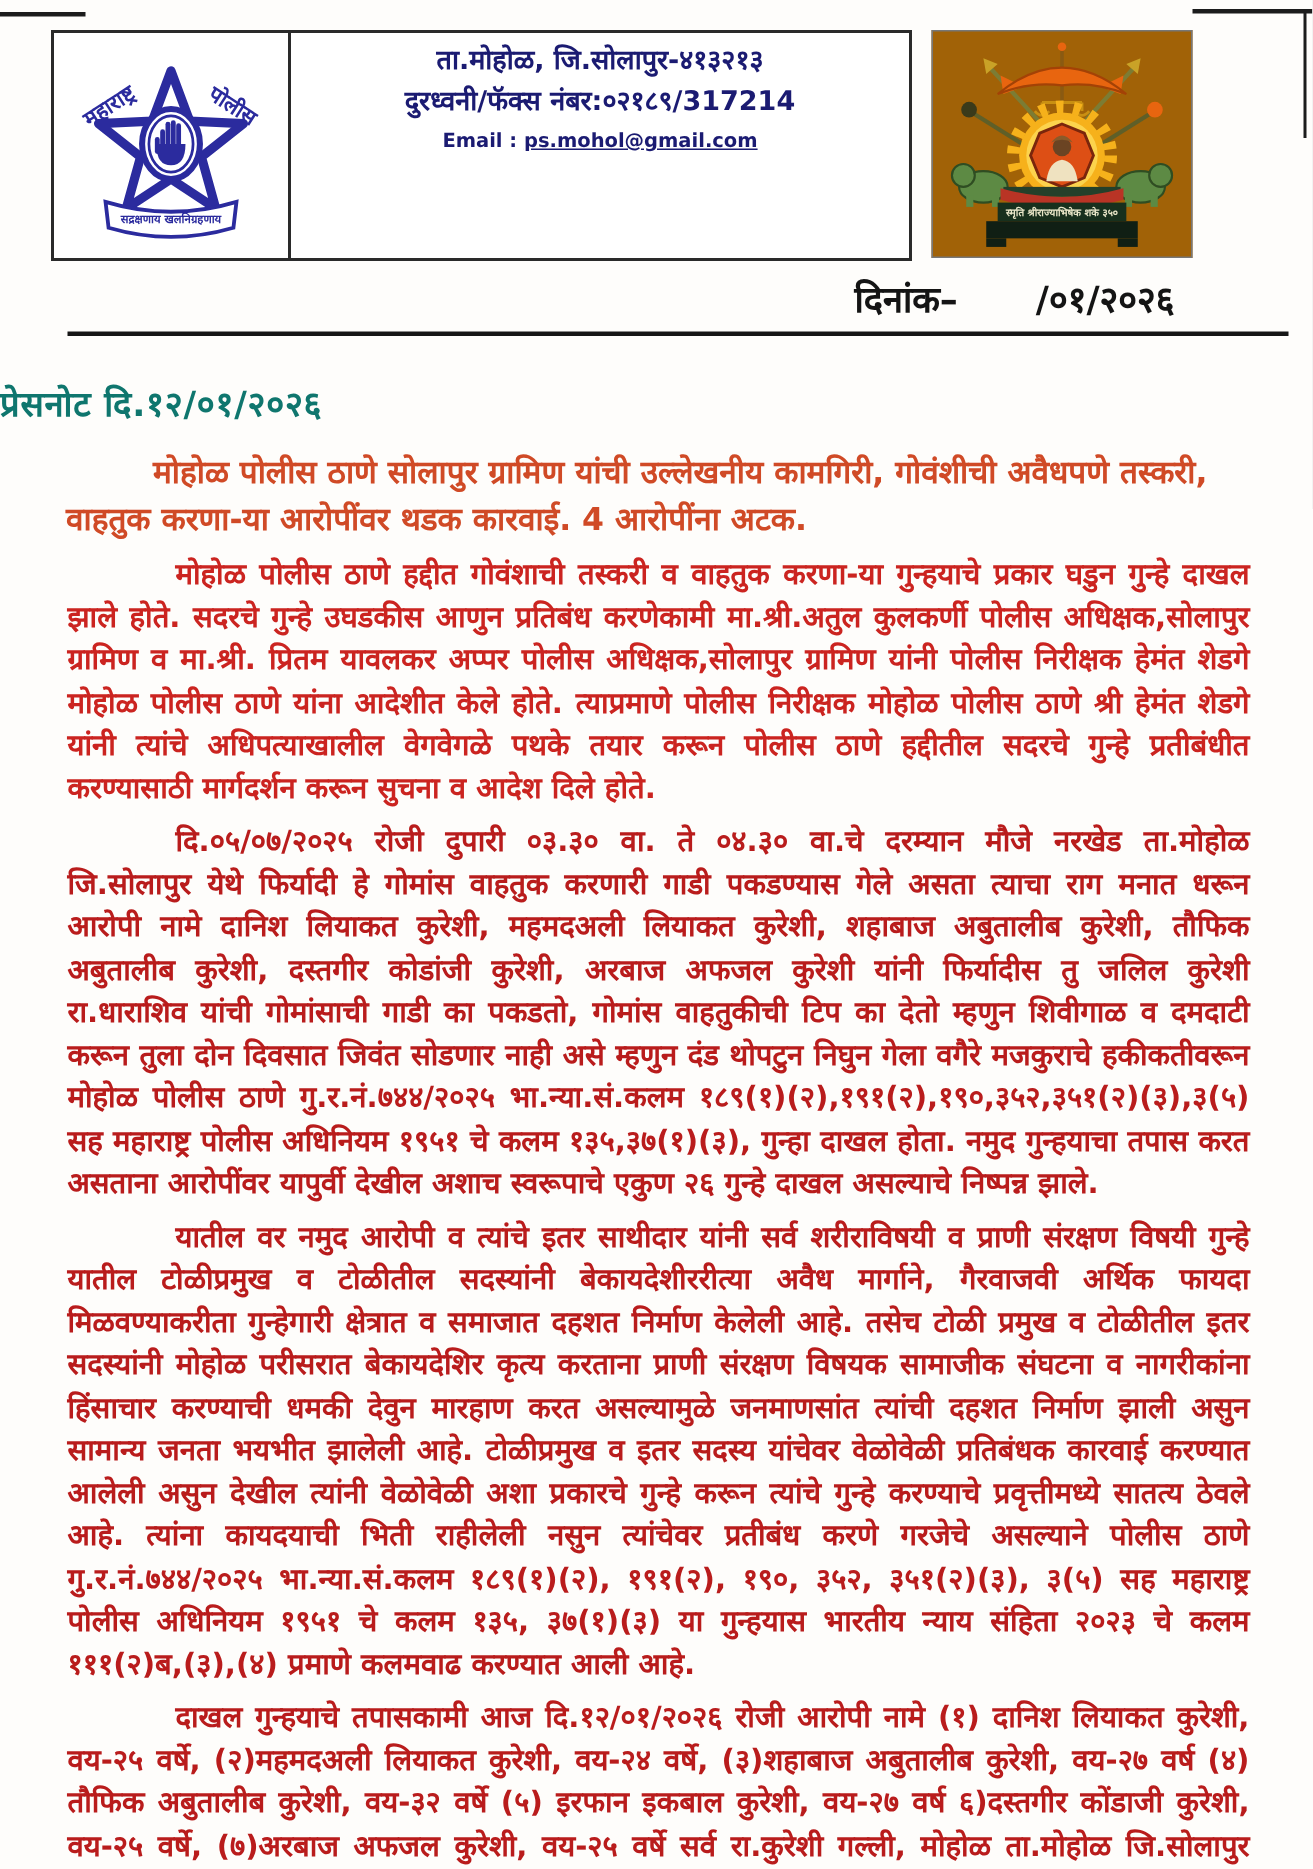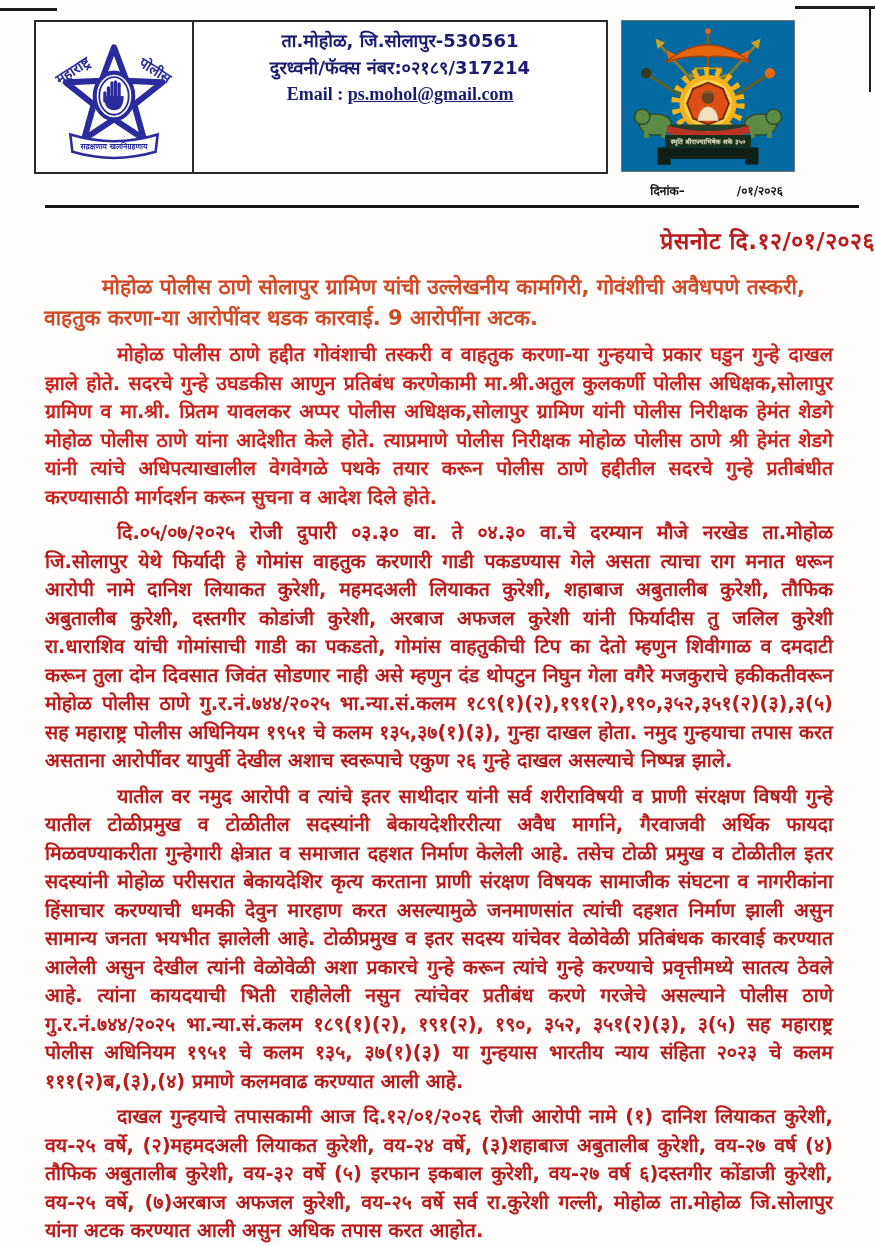--- a/index.html
+++ b/index.html
@@ -8,28 +8,28 @@
     font-family:"DejaVu Sans","Liberation Sans",sans-serif;font-weight:700;overflow:hidden;
   }
   .artifact{position:absolute;background:#1c1c1c;}
   .header-row{display:flex;align-items:flex-start;margin:20px 0 0 34px;}
   .header-box{display:flex;width:570px;height:150px;border:2px solid #2a2a2a;background:#fff;}
   .logo-cell{width:156px;border-right:2px solid #2a2a2a;display:flex;align-items:center;justify-content:center;}
   .office-cell{flex:1;text-align:center;color:#1b1b72;padding-top:5px;line-height:27px;}
   .office-line1{font-size:19px;text-decoration:underline;}
   .office-line2{font-size:18px;text-decoration:underline;white-space:nowrap;}
   .office-line3,.office-line4{font-size:18px;}
-  .office-email{font-size:18px;font-family:Liberation Serif, serif;}
+  .office-email{font-size:13px;}
   .office-email a{color:#1b1b72;text-decoration:underline;cursor:pointer;}
-  .emblem-box{width:172px;height:150px;border:1.5px solid #777;margin-left:13px;background:#0369a1;
+  .emblem-box{width:172px;height:150px;border:1.5px solid #777;margin-left:13px;background:#a16207;
     display:flex;align-items:center;justify-content:center;}
   .date-row{display:flex;justify-content:flex-end;align-items:baseline;margin:8px 92px 0 0;
-    color:#141414;font-size:12px;gap:52px;}
+    color:#141414;font-size:24px;gap:52px;}
   .rule{height:3px;background:#161616;margin:6px 16px 0 45px;}
-  .title{margin-top:16px;text-align:right;color:#b91c1c;font-size:23px;letter-spacing:.5px;}
+  .title{margin-top:28px;text-align:left;color:#0f766e;font-size:23px;letter-spacing:.5px;}
   .headline{margin:16px 44px 0 44px;color:#d04a26;font-size:21px;line-height:31px;text-indent:58px;}
   .para{margin:7px 42px 0 45px;font-size:19.5px;line-height:28.5px;text-align:justify;text-indent:72px;}
   .c-red{color:#cb2420;}
   .c-navy{color:#b91c1c;}
   svg text{font-family:"DejaVu Sans","Liberation Sans",sans-serif;font-weight:700;}
 </style>
 </head>
 <body>
 
 <div class="page">
@@ -53,21 +53,21 @@
             <line x1="56" y1="63" x2="56" y2="71"></line>
           </g>
           <path d="M55.5,67 Q55.5,80 65,80 Q74.5,80 74.5,66 L55.5,66 Z" fill="#2b2b9e"></path>
           <text x="27" y="45" transform="rotate(-33 27 45)" text-anchor="middle" font-size="14" fill="#2b2b9e">महाराष्ट्र</text>
           <text x="103" y="45" transform="rotate(33 103 45)" text-anchor="middle" font-size="14" fill="#2b2b9e">पोलीस</text>
           <path d="M22,104 Q65,117 108,104 L106,121 Q65,133 24,121 Z" fill="#ffffff" stroke="#2b2b9e" stroke-width="2.5"></path>
           <text x="65" y="118" text-anchor="middle" font-size="7.5" fill="#2b2b9e">सद्रक्षणाय खलनिग्रहणाय</text>
         </svg>
       </div>
       <div class="office-cell">
-        <div class="office-line3">ता.मोहोळ, जि.सोलापुर-530561</div>
+        <div class="office-line3">ता.मोहोळ, जि.सोलापुर-४१३२१३</div>
         <div class="office-line4">दुरध्वनी/फॅक्स नंबर:०२१८९/317214</div>
         <div class="office-email">
           <span>Email : </span><a>ps.mohol@gmail.com</a>
         </div>
       </div>
     </div>
 
     <div class="emblem-box">
       <svg width="162" height="146" viewBox="0 0 170 152">
 
@@ -134,20 +134,20 @@
   </div>
 
   <div class="date-row">
     <span>दिनांक–</span>
     <span>/०१/२०२६</span>
   </div>
   <div class="rule"></div>
 
   <div class="title">प्रेसनोट दि.१२/०१/२०२६</div>
 
-  <div class="headline c-red" style="color:#d04a26">मोहोळ पोलीस ठाणे सोलापुर ग्रामिण यांची उल्लेखनीय कामगिरी, गोवंशीची अवैधपणे तस्करी, वाहतुक करणा-या आरोपींवर थडक कारवाई. 9 आरोपींना अटक.</div>
+  <div class="headline c-red" style="color:#d04a26">मोहोळ पोलीस ठाणे सोलापुर ग्रामिण यांची उल्लेखनीय कामगिरी, गोवंशीची अवैधपणे तस्करी, वाहतुक करणा-या आरोपींवर थडक कारवाई. 4 आरोपींना अटक.</div>
 
   <div class="para c-red">मोहोळ पोलीस ठाणे हद्दीत गोवंशाची तस्करी व वाहतुक करणा-या  गुन्हयाचे प्रकार घडुन गुन्हे दाखल झाले होते. सदरचे गुन्हे उघडकीस आणुन प्रतिबंध करणेकामी मा.श्री.अतुल कुलकर्णी पोलीस अधिक्षक,सोलापुर ग्रामिण व मा.श्री. प्रितम यावलकर अप्पर पोलीस अधिक्षक,सोलापुर ग्रामिण यांनी पोलीस निरीक्षक हेमंत शेडगे मोहोळ पोलीस ठाणे यांना आदेशीत केले होते. त्याप्रमाणे पोलीस निरीक्षक मोहोळ पोलीस ठाणे श्री हेमंत शेडगे यांनी त्यांचे अधिपत्याखालील वेगवेगळे पथके तयार करून पोलीस ठाणे हद्दीतील सदरचे गुन्हे प्रतीबंधीत करण्यासाठी मार्गदर्शन करून सुचना व आदेश दिले होते.</div>
   <div class="para c-navy">दि.०५/०७/२०२५ रोजी दुपारी ०३.३० वा. ते ०४.३० वा.चे दरम्यान मौजे नरखेड ता.मोहोळ जि.सोलापुर येथे फिर्यादी हे गोमांस वाहतुक करणारी गाडी पकडण्यास गेले असता त्याचा राग मनात धरून आरोपी नामे दानिश लियाकत कुरेशी, महमदअली लियाकत कुरेशी, शहाबाज अबुतालीब कुरेशी, तौफिक अबुतालीब कुरेशी, दस्तगीर कोडांजी कुरेशी, अरबाज अफजल कुरेशी यांनी फिर्यादीस तु जलिल कुरेशी रा.धाराशिव यांची गोमांसाची गाडी का पकडतो, गोमांस वाहतुकीची टिप का देतो म्हणुन शिवीगाळ व दमदाटी करून तुला दोन दिवसात जिवंत सोडणार नाही असे म्हणुन दंड थोपटुन निघुन गेला वगैरे मजकुराचे हकीकतीवरून मोहोळ पोलीस ठाणे गु.र.नं.७४४/२०२५ भा.न्या.सं.कलम १८९(१)(२),१९१(२),१९०,३५२,३५१(२)(३),३(५) सह महाराष्ट्र पोलीस अधिनियम १९५१ चे कलम १३५,३७(१)(३), गुन्हा दाखल होता. नमुद गुन्हयाचा तपास करत असताना आरोपींवर यापुर्वी देखील अशाच स्वरूपाचे एकुण २६ गुन्हे दाखल असल्याचे निष्पन्न झाले.</div>
   <div class="para c-navy">यातील वर नमुद आरोपी व त्यांचे इतर साथीदार यांनी सर्व शरीराविषयी व प्राणी संरक्षण विषयी गुन्हे यातील टोळीप्रमुख व टोळीतील सदस्यांनी बेकायदेशीररीत्या अवैध मार्गाने, गैरवाजवी अर्थिक फायदा मिळवण्याकरीता गुन्हेगारी क्षेत्रात व समाजात दहशत निर्माण केलेली आहे. तसेच टोळी प्रमुख व टोळीतील इतर सदस्यांनी मोहोळ परीसरात बेकायदेशिर कृत्य करताना प्राणी संरक्षण विषयक सामाजीक संघटना व नागरीकांना हिंसाचार करण्याची धमकी देवुन मारहाण करत असल्यामुळे जनमाणसांत त्यांची दहशत निर्माण झाली असुन सामान्य जनता भयभीत झालेली आहे. टोळीप्रमुख व इतर सदस्य यांचेवर वेळोवेळी प्रतिबंधक कारवाई करण्यात आलेली असुन देखील त्यांनी वेळोवेळी अशा प्रकारचे गुन्हे करून त्यांचे गुन्हे करण्याचे प्रवृत्तीमध्ये सातत्य ठेवले आहे. त्यांना कायदयाची भिती राहीलेली नसुन त्यांचेवर प्रतीबंध करणे गरजेचे असल्याने पोलीस ठाणे गु.र.नं.७४४/२०२५ भा.न्या.सं.कलम १८९(१)(२), १९१(२), १९०, ३५२, ३५१(२)(३), ३(५) सह महाराष्ट्र पोलीस अधिनियम १९५१ चे कलम १३५, ३७(१)(३)  या गुन्हयास भारतीय न्याय संहिता २०२३ चे कलम १११(२)ब,(३),(४) प्रमाणे कलमवाढ करण्यात आली आहे.</div>
   <div class="para c-navy">दाखल गुन्हयाचे तपासकामी आज दि.१२/०१/२०२६ रोजी आरोपी नामे (१) दानिश लियाकत कुरेशी, वय-२५ वर्षे, (२)महमदअली लियाकत कुरेशी, वय-२४ वर्षे, (३)शहाबाज अबुतालीब कुरेशी, वय-२७ वर्ष (४) तौफिक अबुतालीब कुरेशी, वय-३२ वर्षे (५) इरफान इकबाल कुरेशी, वय-२७ वर्ष ६)दस्तगीर कोंडाजी कुरेशी, वय-२५ वर्षे, (७)अरबाज अफजल कुरेशी, वय-२५ वर्षे सर्व रा.कुरेशी गल्ली, मोहोळ ता.मोहोळ जि.सोलापुर यांना अटक करण्यात आली असुन अधिक तपास करत आहोत.</div>
 
 </div>
 
 </body></html>

